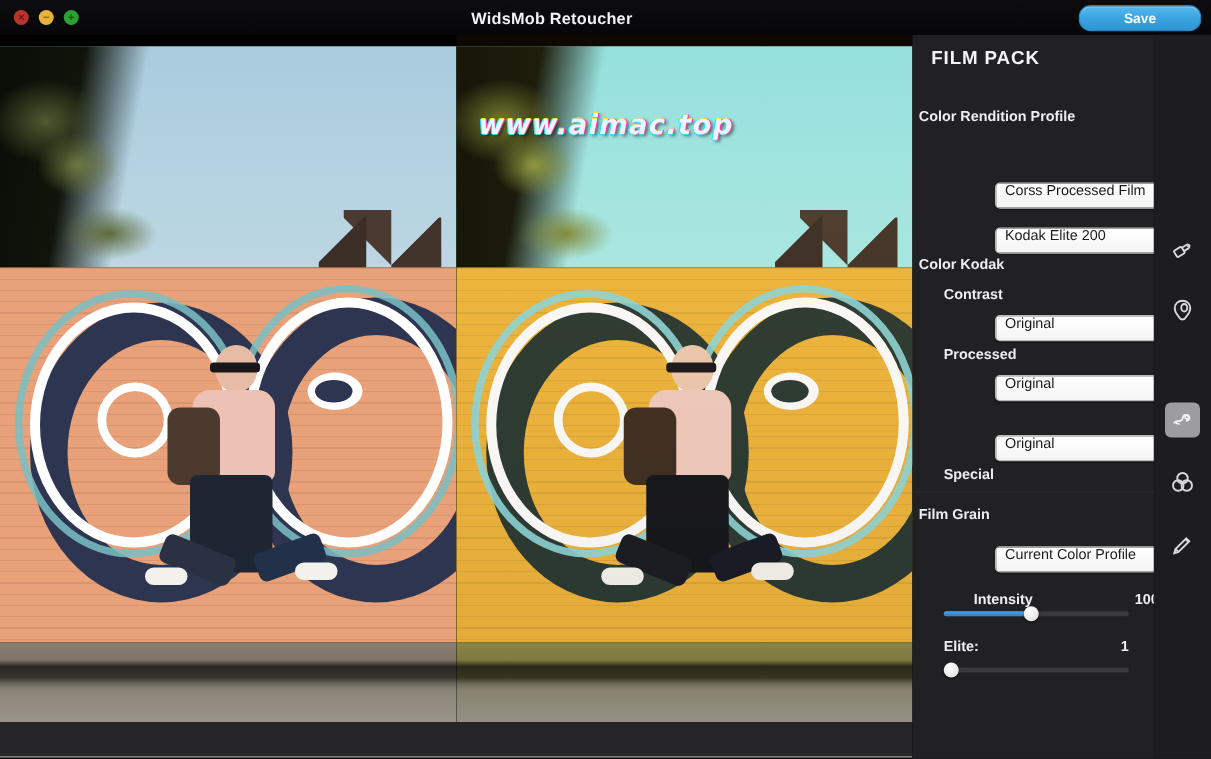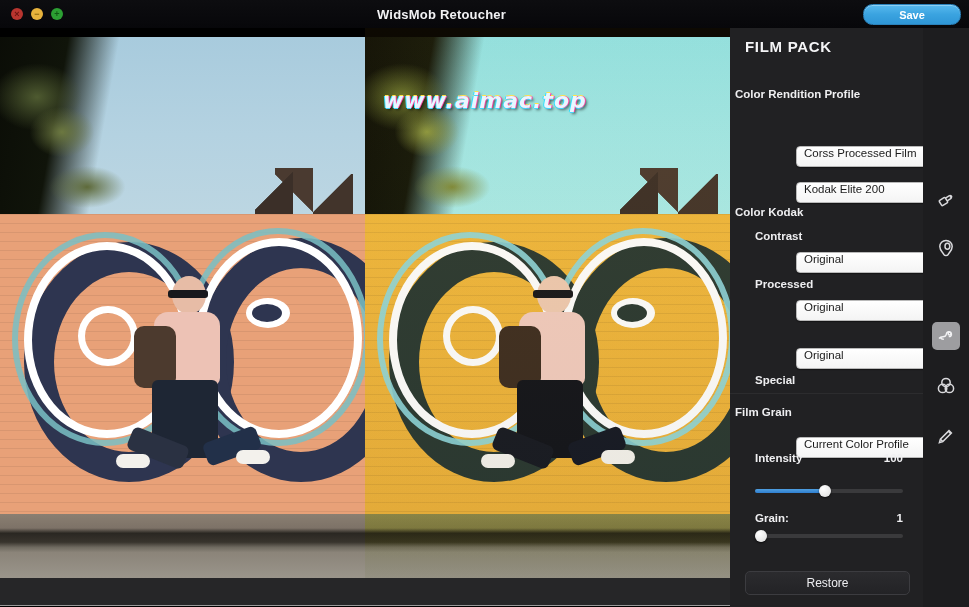--- a/index.html
+++ b/index.html
@@ -441,39 +441,38 @@
     <div class="sect-head" style="top:378px;">Film Grain</div>
 
     <div class="popup" style="top:409px;">
       <div class="popup-label">Current Color Profile</div>
       <div class="popup-arrow">
           <span>▲</span>
           <span>▼</span>
         </div>
     </div>
 
-    <div class="slider-row" style="top:424px;">
+    <div class="slider-row" style="top:446px;margin-left:24px;">
       <span>Intensity</span>
       <span>100</span>
     </div>
     <div class="track" style="top:461px;">
       <div class="track-fill" style="width: 69.56px;"></div>
       <div class="knob" style="left: 63.56px;"></div>
     </div>
 
     <div class="slider-row" style="top:484px;">
-      <span>Grain:</span>
+      <span>Elite:</span>
       <span>1</span>
     </div>
     <div class="track" style="top:506px;">
       <div class="track-fill" style="width: 0px;"></div>
       <div class="knob" style="left: 0px;"></div>
     </div>
 
-    <div class="restore">Restore</div>
   </div>
 
   <div class="rail">
     <div class="tool" style="top:158px;">
       <svg width="20" height="20" viewBox="0 0 20 20">
         <g class="stroke" transform="rotate(-32 10 10)">
           <rect x="3.5" y="7" width="7" height="6" rx="1"></rect>
           <path d="M10.5 8.2h4.2a1.6 1.6 0 0 1 0 3.2h-4.2"></path>
           <path d="M14.7 9.8h2.6"></path>
         </g>

